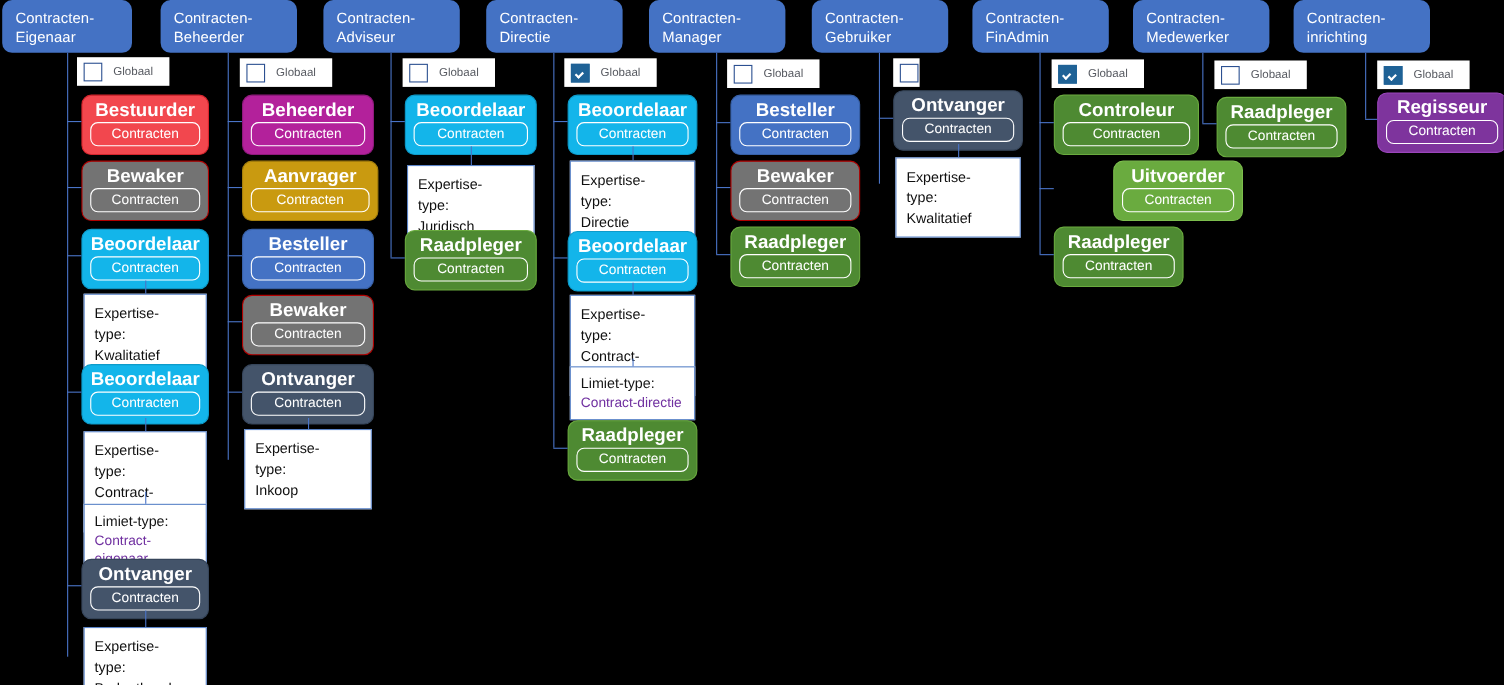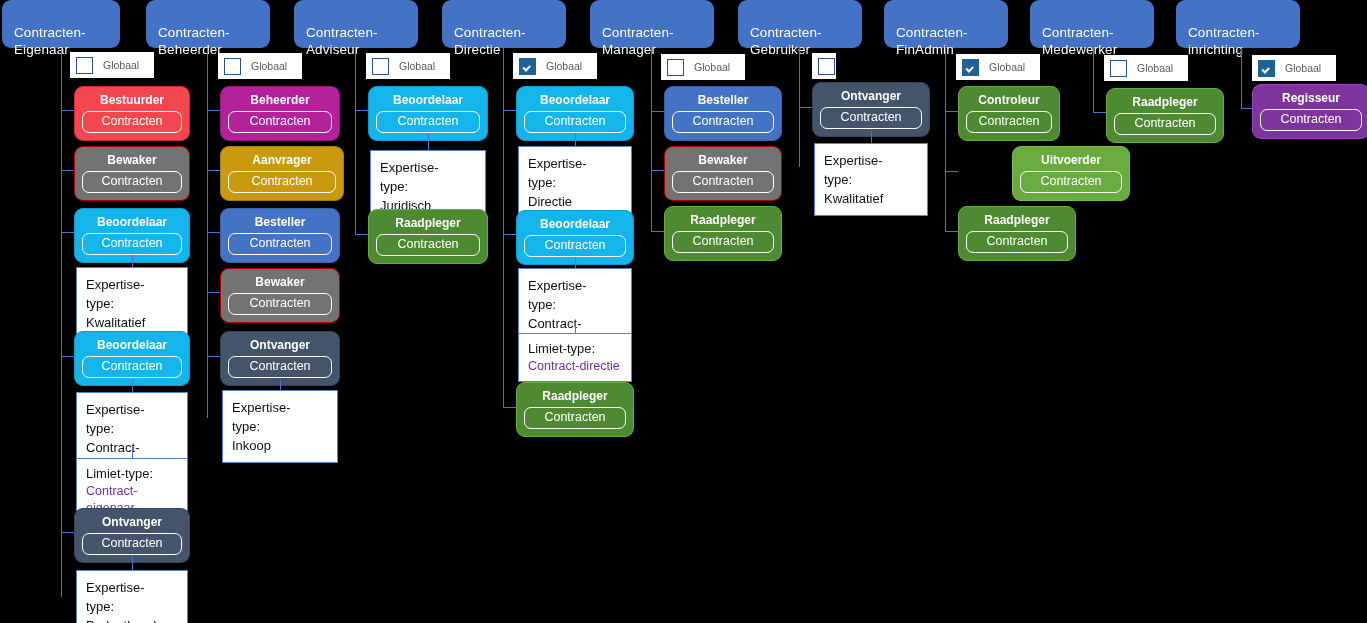--- a/index.html
+++ b/index.html
@@ -16,21 +16,21 @@
   .hline{position:absolute;height:1px;background:#4a74c8;}
 
   
   .col-header{
     position:absolute;
     background:#4472c4;
     border-radius:9px;
     color:#ffffff;
     font-size:13.5px;
     line-height:17px;
-    padding:24px 10px 0 12px;
+    padding:8px 10px 0 12px;
     box-sizing:border-box;
     letter-spacing:.1px;
   }
 
   
   .globaal{
     position:absolute;
     background:#ffffff;
     box-sizing:border-box;
     display:flex;align-items:center;
@@ -57,21 +57,21 @@
   
   .card{
     position:absolute;
     border-radius:9px;
     box-sizing:border-box;
     padding:5px 7px 7px 7px;
     display:flex;flex-direction:column;align-items:center;
     border:1.5px solid transparent;
   }
   .card .ctitle{
-    font-size:12px;font-weight:bold;color:#fff;
+    font-size:17px;font-weight:bold;color:#fff;
     line-height:16px;margin-bottom:3px;white-space:nowrap;
   }
   .card .cpill{
     width:100%;box-sizing:border-box;
     border:1.6px solid #ffffff;border-radius:7px;
     color:#ffffff;font-size:12.5px;line-height:17px;
     text-align:center;padding:1px 0 2px 0;white-space:nowrap;
   }
 
   
@@ -306,21 +306,21 @@
     <div class="vline" style="left: 871px; top: 131px; height: 12px;"></div>
     <div class="col-header" style="left: 884px; top: 0px; width: 124px; height: 48px;">
       <div>Contracten-</div>
       <div>FinAdmin</div>
     </div>
     <div class="vline" style="left: 945px; top: 48px; height: 183px;"></div>
     <div class="globaal" style="left: 956px; top: 54px; width: 84px;">
       <span class="cbx checked"></span>
       <span class="glabel">Globaal</span>
     </div>
-    <div class="card c-green" style="left: 958px; top: 86px; width: 102px; min-height: 49px;">
+    <div class="card c-green" style="left: 958px; top: 86px; width: 132px; min-height: 49px;">
       <div class="ctitle">Controleur</div>
       <div class="cpill">Contracten</div>
     </div>
     <div class="hline" style="left: 945px; top: 111px; width: 13px;"></div>
     <div class="card c-green-l" style="left: 1012px; top: 146px; width: 118px; min-height: 49px;">
       <div class="ctitle">Uitvoerder</div>
       <div class="cpill">Contracten</div>
     </div>
     <div class="hline" style="left: 945px; top: 171px; width: 13px;"></div>
     <div class="card c-green" style="left: 958px; top: 206px; width: 118px; min-height: 49px;">

